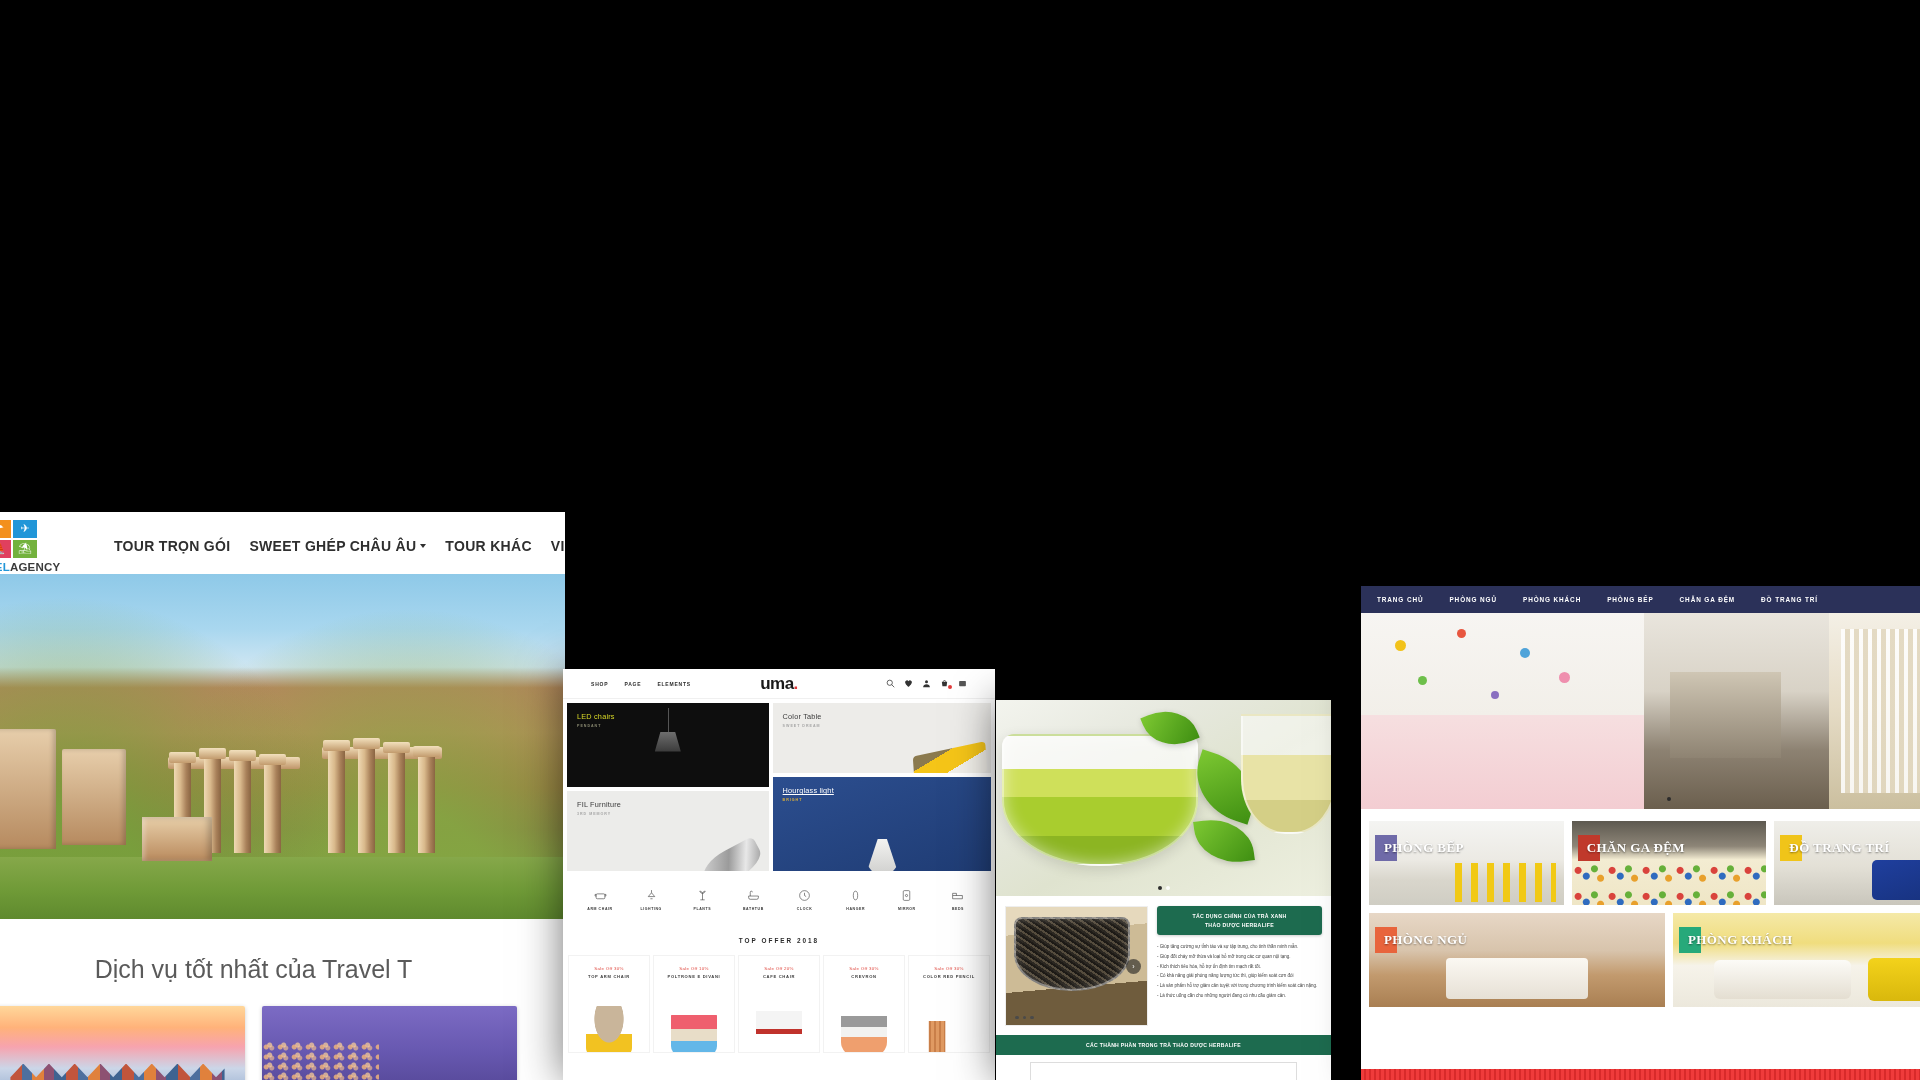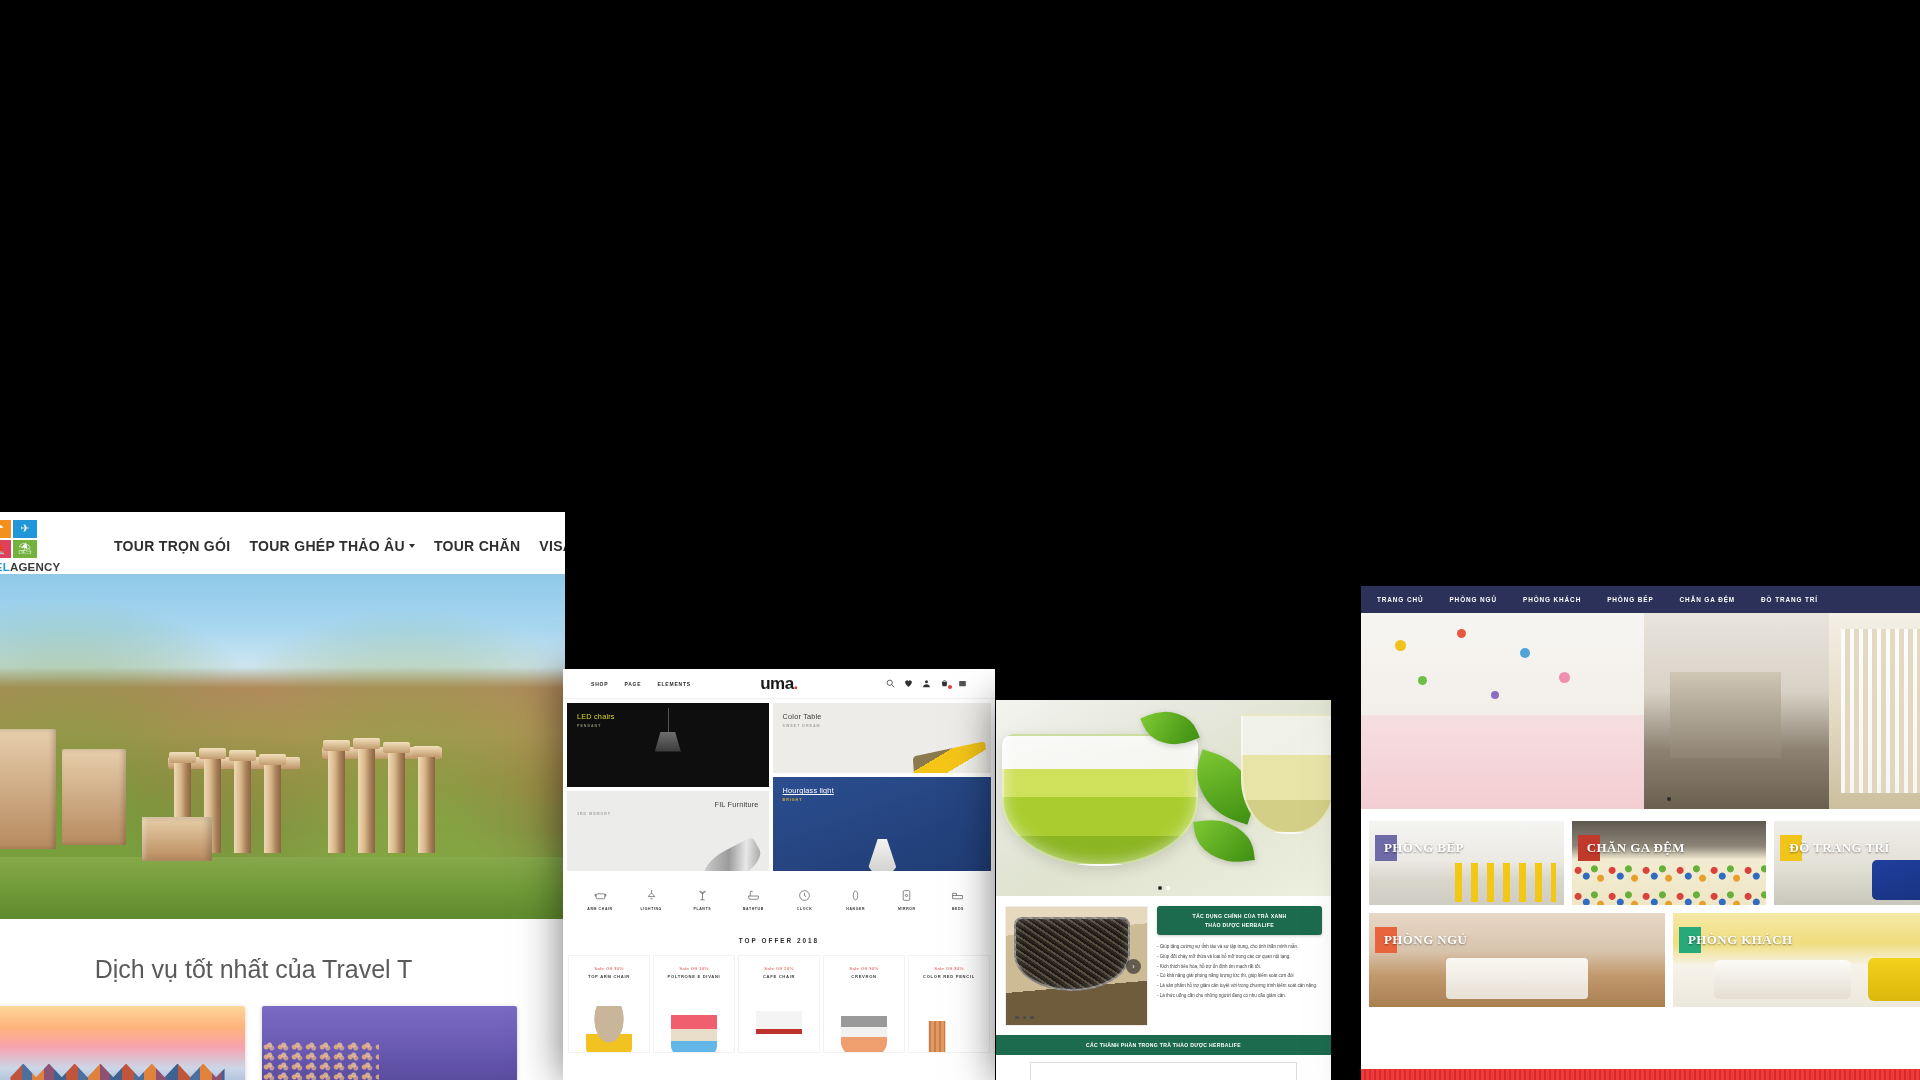--- a/index.html
+++ b/index.html
@@ -117,21 +117,21 @@
   .uma-t-title { font-size:7.3px; letter-spacing:.2px; }
   .uma-t-sub { font-size:3.6px; font-weight:700; letter-spacing:1px; margin-top:3px; }
   .t-led { flex:1.06; background:#0e0e0e; }
   .t-led .uma-t-title { color:#d8d827; } .t-led .uma-t-sub { color:#8b8b72; }
   .t-led::after { content:""; position:absolute; left:50%; top:34%; margin-left:-13px;
       width:26px; height:20px; background:linear-gradient(180deg,#6e6e6e,#3a3a3a);
       clip-path:polygon(22% 0,78% 0,100% 100%,0 100%); }
   .t-led::before { content:""; position:absolute; left:50%; top:6%; width:1.2px; height:30%;
       background:#555; }
   .t-fil { flex:1; background:#ececea; }
-  .t-fil .uma-t-title { color:#3a3a3a;text-align:right; } .t-fil .uma-t-sub { color:#a6a6a6; }
+  .t-fil .uma-t-title { color:#3a3a3a; } .t-fil .uma-t-sub { color:#a6a6a6; }
   .t-fil::after { content:""; position:absolute; right:6px; bottom:-8px; width:62px; height:30px;
       background:linear-gradient(120deg,#d9d9d9,#9b9b9b 45%,#e8e8e8 70%,#8e8e8e);
       border-radius:50% 6px 50% 6px; transform:rotate(-28deg); }
   .uma-col2 { flex:.78; display:flex; flex-direction:column; gap:4px; }
   .t-pillow { flex:.82; background:#edece9; }
   .t-pillow .uma-t-title { color:#3a3a3a; } .t-pillow .uma-t-sub { color:#a6a6a6; }
   .t-pillow::after { content:""; position:absolute; right:4px; bottom:-6px; width:74px;
       height:30px; background:linear-gradient(160deg,#8b7a4e 0 26%,#f5c518 26% 62%,#f2f0ea 62%);
       transform:rotate(-12deg) skewX(-8deg); border-radius:4px; }
   .t-hour { flex:1.18; background:linear-gradient(160deg,#2c4e8f,#1f3c74); }
@@ -286,25 +286,25 @@
           <div class="tv-logo-cell tv-c4">⛱</div>
         </div>
         <div class="tv-logo-text"><span class="b">TRAVEL</span><span class="d">AGENCY</span></div>
       </div>
 
       <div class="tv-menu">
         <div class="tv-menu-item">
             <span>TOUR TRỌN GÓI</span>
           </div>
         <div class="tv-menu-item">
-            <span>TOUR GHÉP THẢO ÂU</span>
+            <span>SWEET GHÉP CHÂU ÂU</span>
             <i class="caret"></i>
           </div>
         <div class="tv-menu-item">
-            <span>TOUR CHĂN</span>
+            <span>TOUR KHÁC</span>
           </div>
         <div class="tv-menu-item">
             <span>VISA</span>
             <i class="caret"></i>
           </div>
         <div class="tv-menu-item">
             <span>VỀ TRAVEL TOUR</span>
           </div>
       </div>
     </div>

